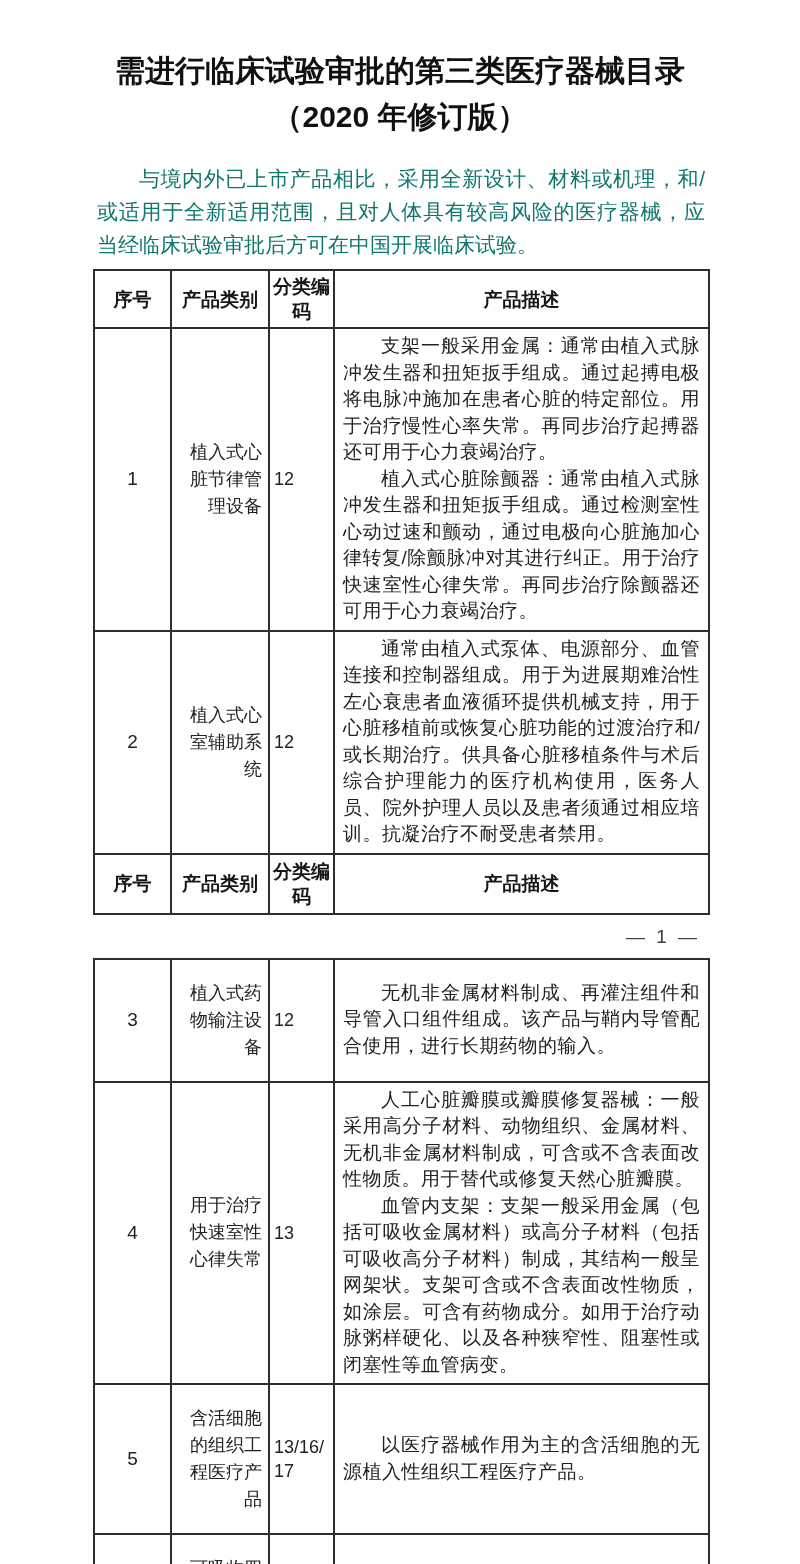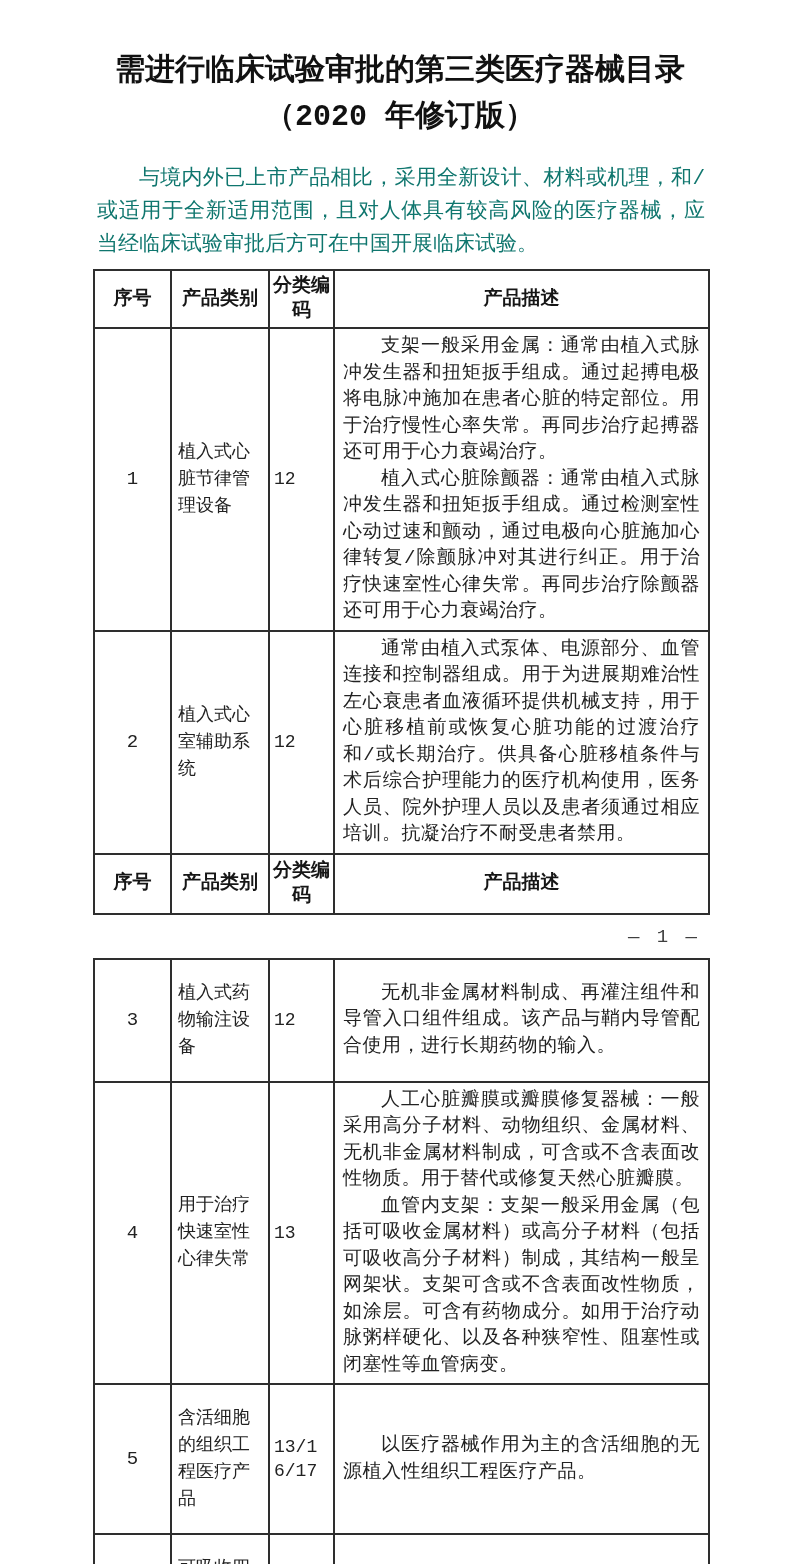--- a/index.html
+++ b/index.html
@@ -6,21 +6,21 @@
     margin: 0;
     padding: 0;
     background: #ffffff;
   }
   .page {
     position: relative;
     width: 800px;
     height: 1564px;
     background: #ffffff;
     overflow: hidden;
-    font-family: Liberation Mono, monospace;
+    font-family: Liberation Sans, sans-serif;
     color: #1c1c1c;
   }
   .doc-title {
     margin: 48px 55px 0 55px;
     text-align: center;
     font-weight: bold;
     font-size: 30px;
     line-height: 46px;
     color: #111;
   }
@@ -59,21 +59,21 @@
   }
   .cell-no {
     text-align: center;
     font-size: 19px;
     color: #222;
   }
   .cell-cat {
     font-size: 18px;
     line-height: 27px;
     padding: 20px 6px;
-    text-align: left;
+    text-align: right;
     color: #222;
   }
   .cell-code {
     text-align: left;
     font-size: 18px;
     line-height: 24px;
     padding: 2px 4px;
     word-break: break-all;
     color: #222;
   }

